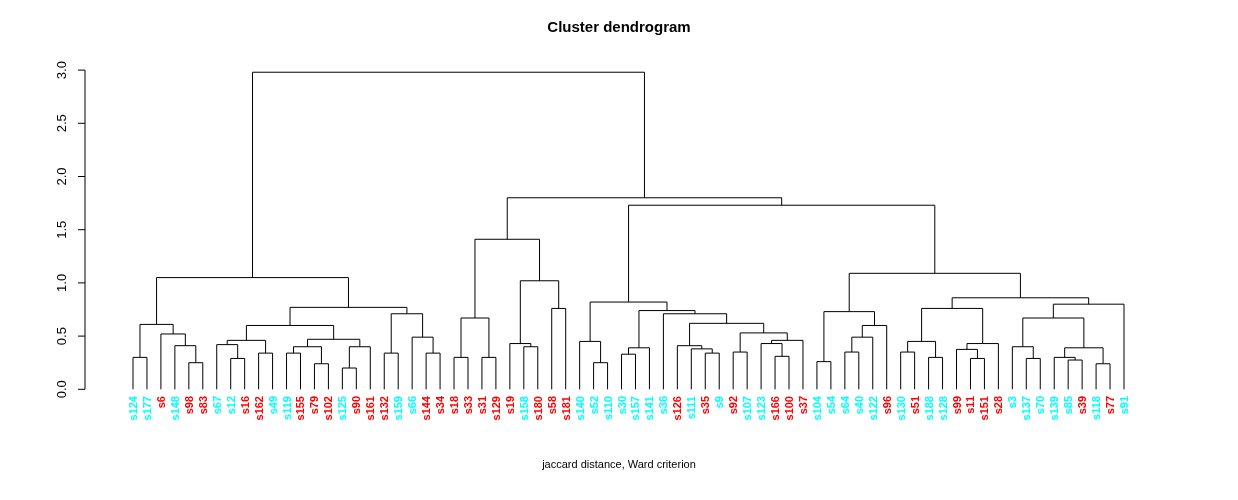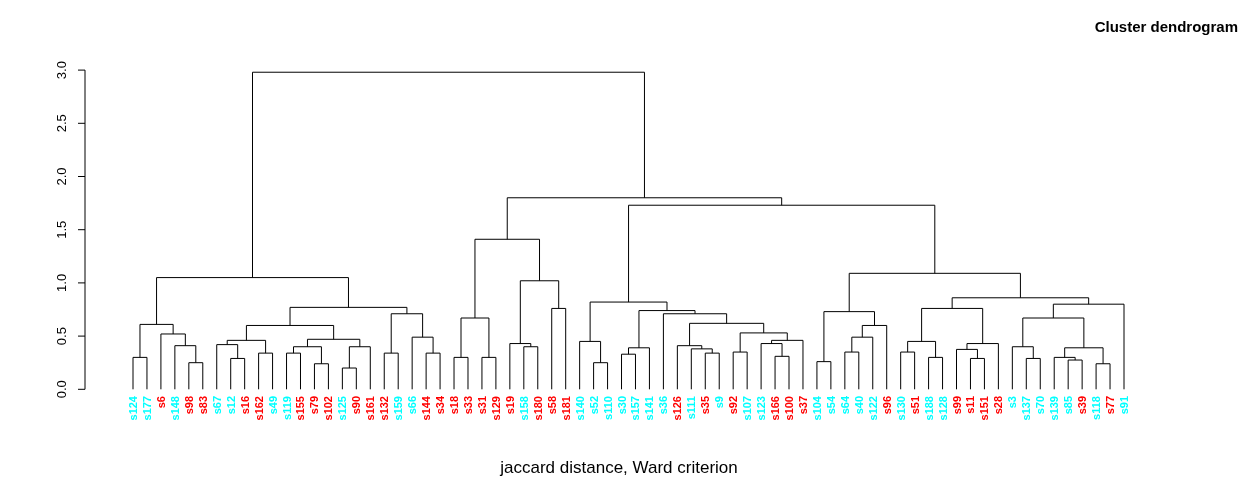--- a/index.html
+++ b/index.html
@@ -13,32 +13,32 @@
     width: 1238px;
     height: 500px;
     background: #ffffff;
     overflow: hidden;
   }
   #chart-title {
     position: absolute;
     top: 18px;
     left: 0;
     width: 1238px;
-    text-align: right;
+    text-align: center;
     font-size: 15px;
     font-weight: bold;
     color: #000000;
   }
   #x-caption {
     position: absolute;
     top: 458px;
     left: 0;
     width: 1238px;
     text-align: center;
-    font-size: 17px;
+    font-size: 11px;
     color: #000000;
   }
   #plot-svg {
     position: absolute;
     top: 0;
     left: 0;
   }
   .dendro-line { stroke: #000000; stroke-width: 1; fill: none; }
   .axis-line { stroke: #000000; stroke-width: 1; fill: none; }
   .tick-label { font-size: 13px; fill: #000000; }

